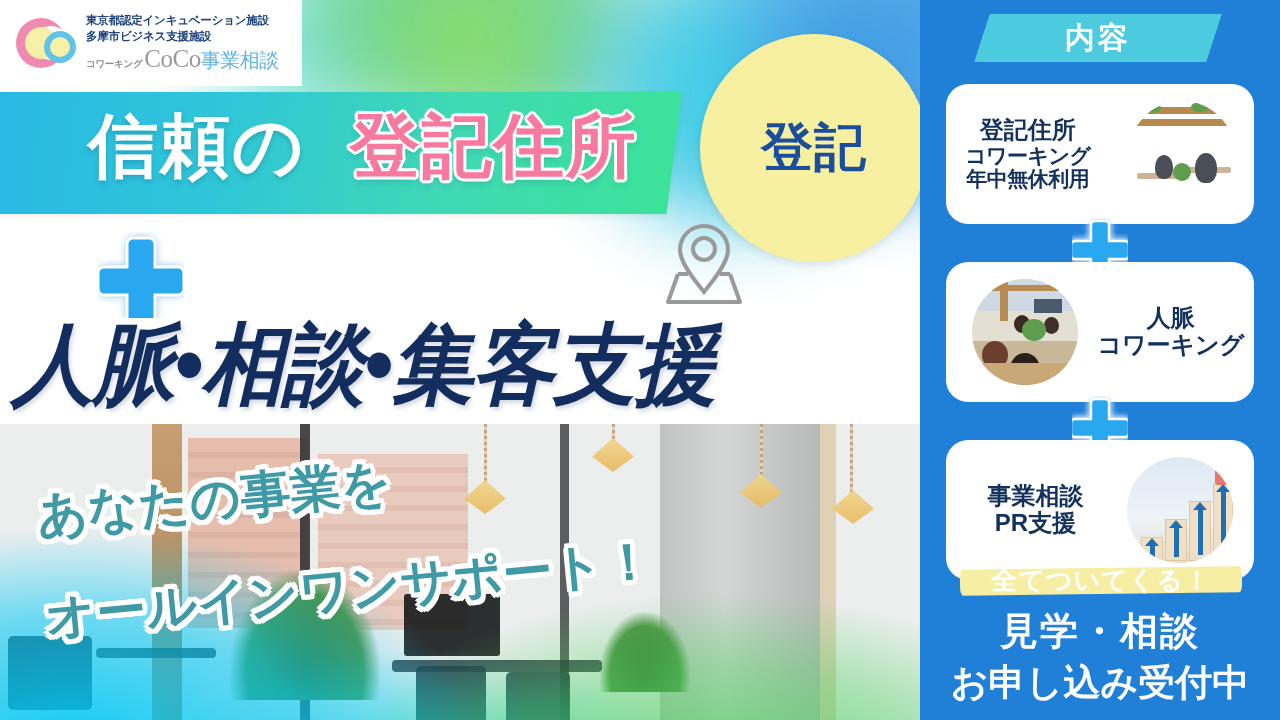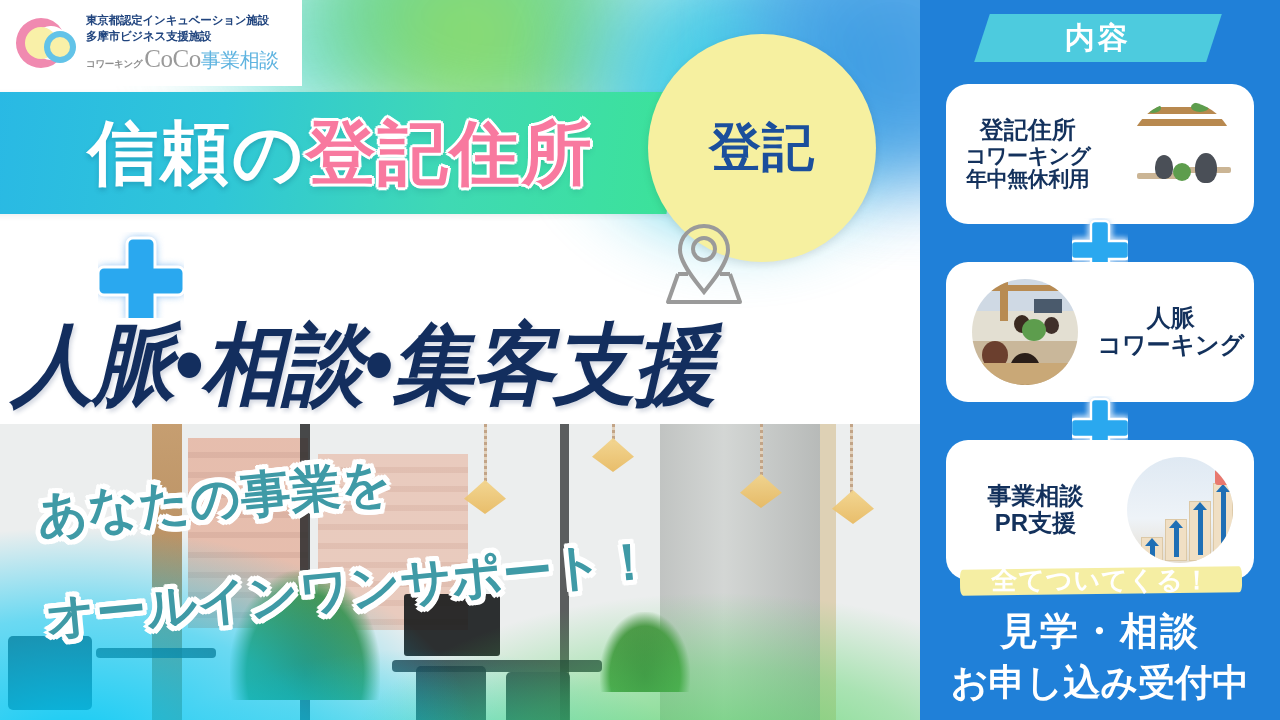--- a/index.html
+++ b/index.html
@@ -26,30 +26,30 @@
                 opacity:.9; }
   .blob-teal2 { left:150px; top:-90px;  width:300px; height:220px;
                 background:radial-gradient(circle at 55% 65%, #49d7d0 0%, rgba(90,215,210,0) 72%);
                 opacity:.8; }
 
   
   .headline-band { position:absolute; left:-26px; top:92px; width:700px; height:122px;
       background:linear-gradient(90deg,#29b8e5 0%, #2fc6d8 35%, #3fd9b4 68%, #3ce29a 100%);
       transform:skewX(-7deg); box-shadow:0 2px 6px rgba(0,0,0,.07); }
   .headline-text { position:absolute; left:88px; top:100px; width:600px; height:108px;
-      display:flex; align-items:center; font-size:70px; font-weight:bold;
-      letter-spacing:2px; white-space:nowrap; }
+      display:flex; align-items:flex-start; font-size:70px; font-weight:bold;
+      letter-spacing:2px; white-space:nowrap;gap:44px; }
   .hl-white { color:#ffffff; text-shadow:0 3px 5px rgba(0,60,90,.22); }
   .hl-pink  { color:#f8799f; text-shadow:
        -2px -2px 0 #fff, 2px -2px 0 #fff, -2px 2px 0 #fff, 2px 2px 0 #fff,
         0 -3px 0 #fff, 0 3px 0 #fff, -3px 0 0 #fff, 3px 0 0 #fff,
         0 5px 7px rgba(0,60,90,.18); }
 
   
-  .badge-circle { position:absolute; left:648px; top:34px; width:228px; height:228px;
+  .badge-circle { position:absolute; left:700px; top:34px; width:228px; height:228px;
       border-radius:50%; background:#f6f0a0; display:flex; flex-direction:column;
       align-items:center; justify-content:center; box-shadow:0 3px 9px rgba(0,0,0,.10); }
   .badge-line { color:#1b4f9c; font-weight:bold; font-size:52px; line-height:1.02;
       letter-spacing:1px; text-align:center; }
 
   
   .plus-main { position:absolute; left:98px; top:232px; width:86px; height:86px; }
 
   
   .map-pin { position:absolute; left:658px; top:218px; width:92px; height:92px; }

